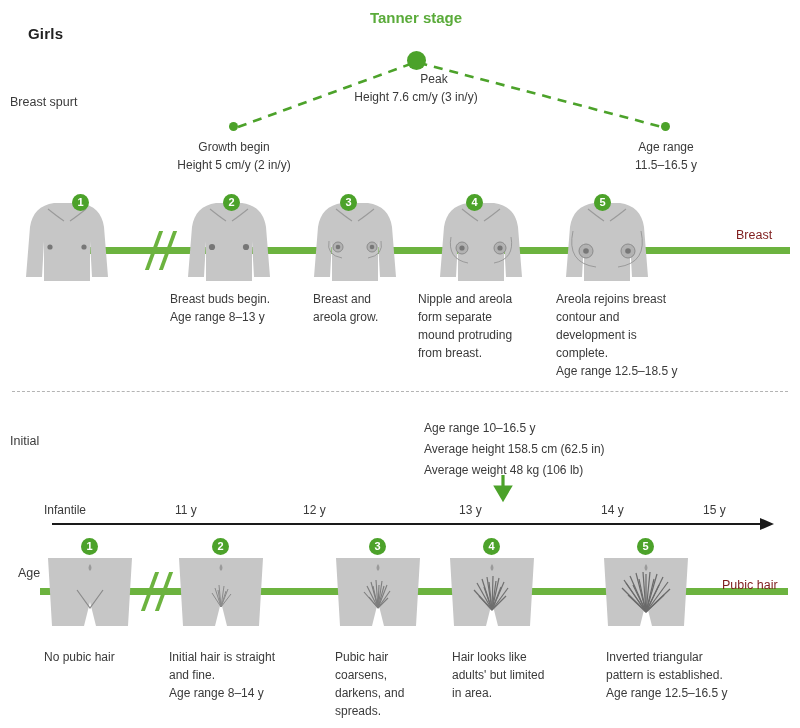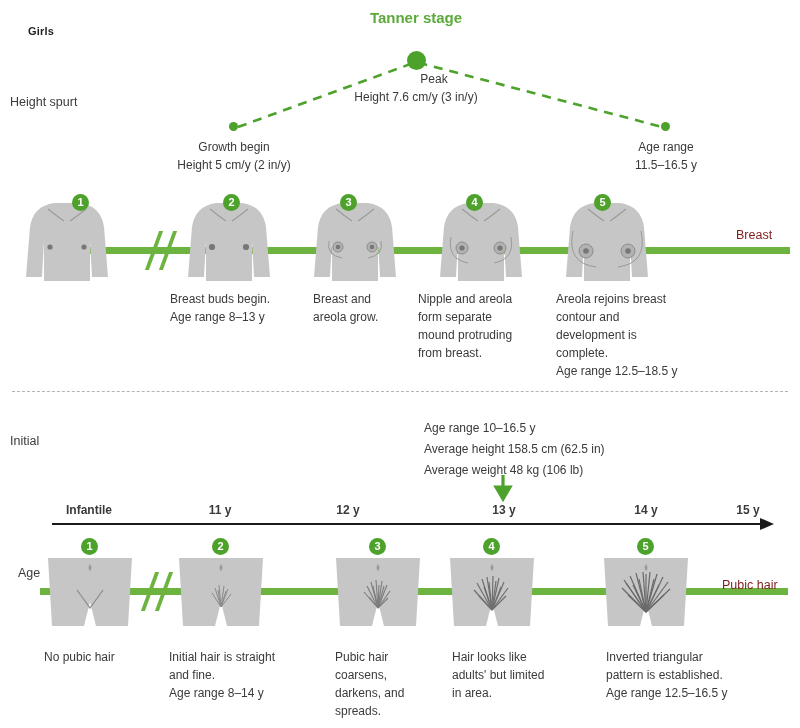--- a/index.html
+++ b/index.html
@@ -15,21 +15,21 @@
     position: relative;
     width: 800px;
     height: 728px;
     overflow: hidden;
     background: #ffffff;
   }
   .abs { position: absolute; }
 
   
   .title-girls {
-    font-size: 11px;
+    font-size: 15px;
     font-weight: bold;
     color: #222222;
     letter-spacing: .2px;
   }
   .tanner-title {
     font-size: 15px;
     font-weight: bold;
     color: #5aab3a;
     text-align: center;
     width: 200px;
@@ -50,23 +50,21 @@
     width: 220px;
   }
   .stage-cap {
     font-size: 12px;
     color: #3a3a3a;
     line-height: 18px;
   }
   .axis-tick {
     font-size: 12px;
     color: #3a3a3a;
-    text-align: center;
     width: 90px;
-    font-weight: bold;
   }
   .menarche-block {
     font-size: 12px;
     color: #3a3a3a;
     line-height: 21px;
     white-space: nowrap;
   }
 
   
   .track {
@@ -108,21 +106,21 @@
   svg { display: block; overflow: visible; }
 </style>
 </head>
 <body>
 
 <div id="page">
 
   <div class="abs title-girls" style="left:28px; top:25px;">Girls</div>
   <div class="abs tanner-title" style="left:316px; top:9px;">Tanner stage</div>
 
-  <div class="abs row-label" style="left:10px; top:95px;">Height spurt</div>
+  <div class="abs row-label" style="left:10px; top:95px;">Breast spurt</div>
 
   <svg class="abs" style="left:0px; top:0px;" width="800" height="190">
     <polyline points="238,127 416,62 662,127" fill="none" stroke="#4ca22a" stroke-width="2.6" stroke-dasharray="9 7" stroke-linecap="butt"></polyline>
   </svg>
 
   <div class="abs dot dot-small" style="left:229px; top:122px;"></div>
   <div class="abs dot dot-peak" style="left:407px; top:51px;"></div>
   <div class="abs dot dot-small" style="left:661px; top:122px;"></div>
 
   <div class="abs curve-cap" style="left:324px; top:71px;">Peak</div>

